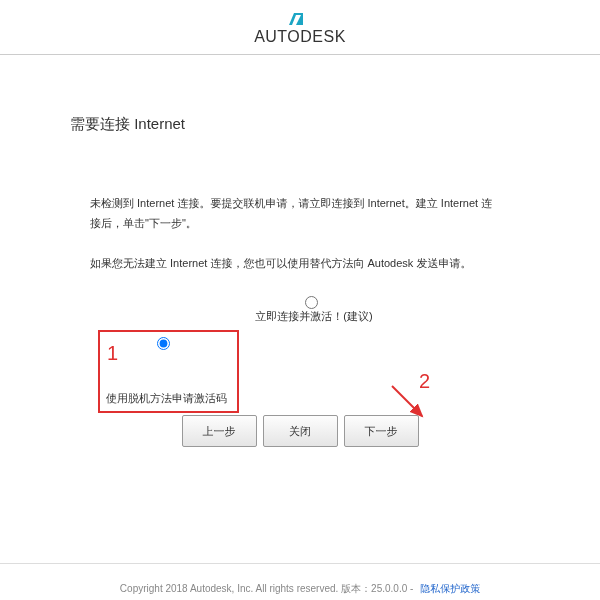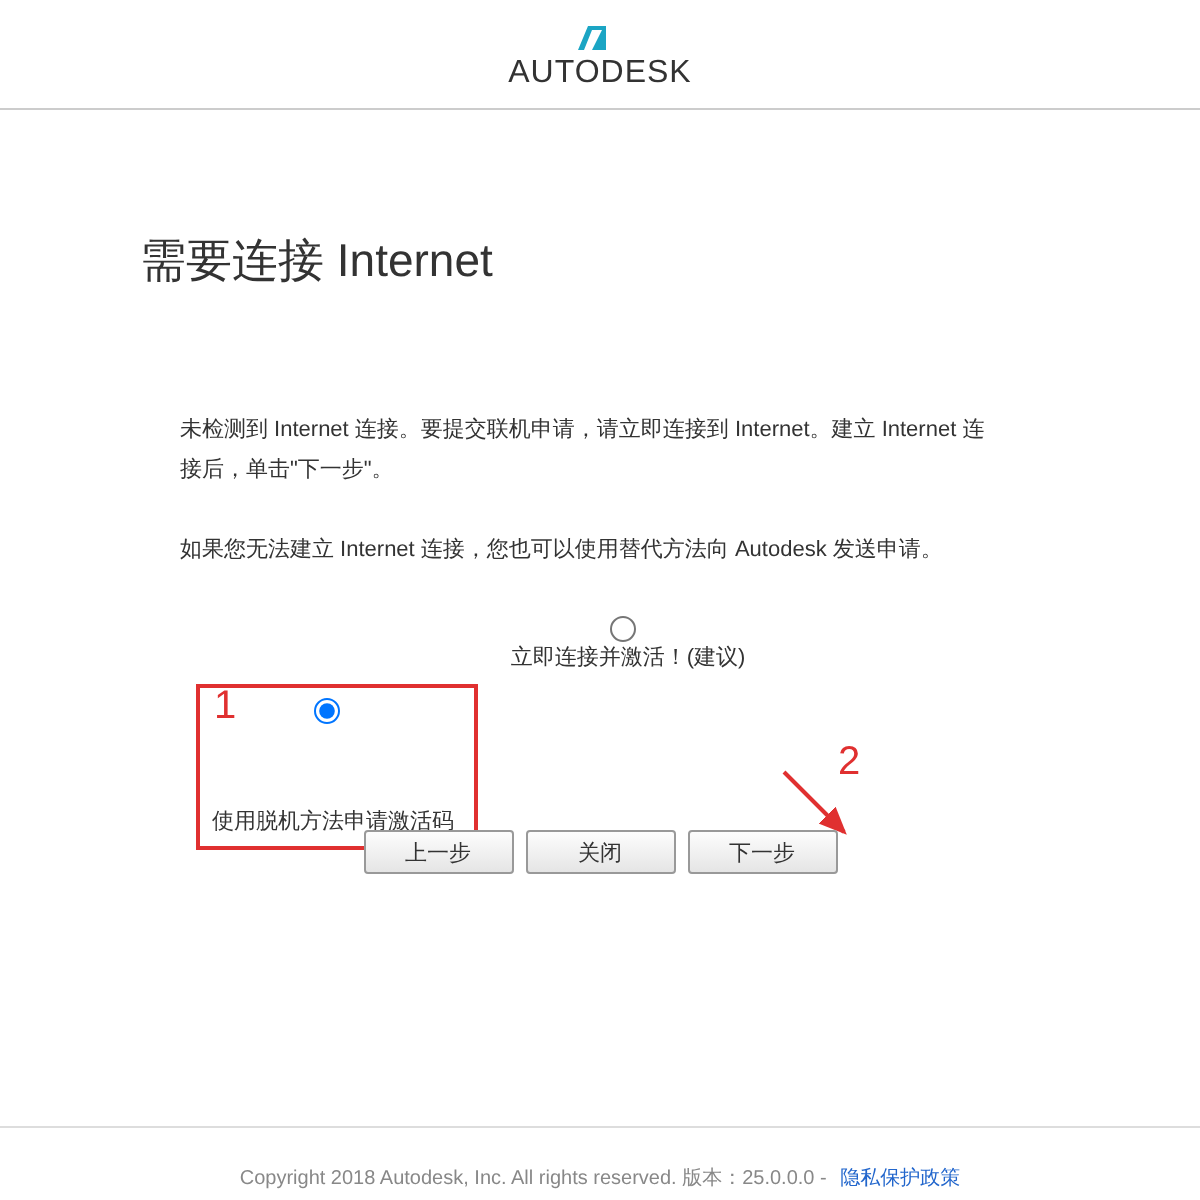--- a/index.html
+++ b/index.html
@@ -33,21 +33,21 @@
     .logo-text {
       font-size: 16px;
       font-weight: 500;
       letter-spacing: 0.5px;
       color: #333;
     }
     .content {
       padding: 60px 70px 20px 70px;
     }
     .page-title {
-      font-size: 23px;
+      font-size: 15px;
       font-weight: 400;
       color: #333;
       margin-bottom: 60px;
     }
     .body-text {
       font-size: 11px;
       color: #333;
       line-height: 1.8;
       margin-left: 20px;
       margin-right: 34px;
@@ -108,21 +108,21 @@
       position: absolute;
       left: 0;
       right: 0;
       top: 415px;
       display: flex;
       justify-content: center;
       gap: 6px;
     }
     .btn {
       width: 75px;
-      height: 22px;
+      height: 32px;
       border: 1px solid #999;
       background: linear-gradient(#fdfdfd, #e5e5e5);
       font-size: 11px;
       color: #333;
       cursor: pointer;
       border-radius: 2px;
       font-family: Liberation Mono, monospace;
     }
     .footer {
       position: absolute;

